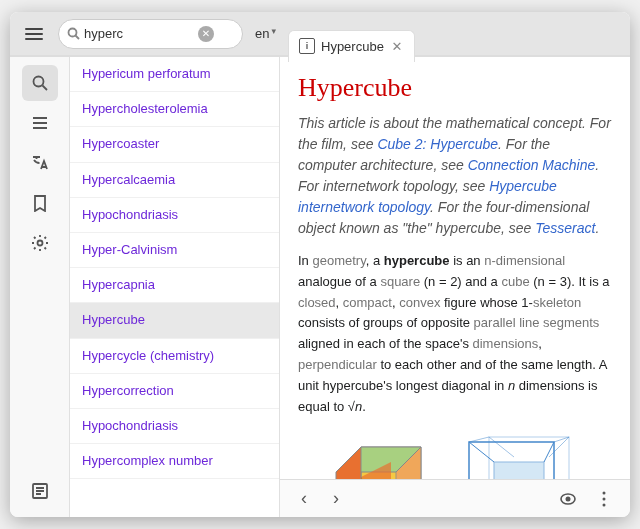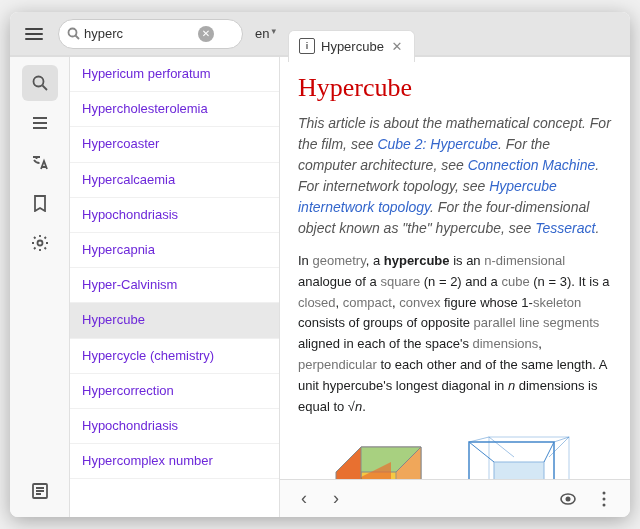--- a/index.html
+++ b/index.html
@@ -307,22 +307,22 @@
         </svg>
       </div>
     </div>
 
     <div class="search-results" id="search-results-list">
     <div class="search-result-item">Hypericum perforatum</div>
         <div class="search-result-item">Hypercholesterolemia</div>
         <div class="search-result-item">Hypercoaster</div>
         <div class="search-result-item">Hypercalcaemia</div>
         <div class="search-result-item">Hypochondriasis</div>
+        <div class="search-result-item">Hyper-Calvinism</div>
         <div class="search-result-item">Hypercapnia</div>
-        <div class="search-result-item">Hyper-Calvinism</div>
         <div class="search-result-item selected">Hypercube</div>
         <div class="search-result-item">Hypercycle (chemistry)</div>
         <div class="search-result-item">Hypercorrection</div>
         <div class="search-result-item">Hypochondriasis</div>
         <div class="search-result-item">Hypercomplex number</div>
       </div>
 
     <div style="flex:1; display:flex; flex-direction:column; overflow:hidden;">
       <div class="article-content">
         <h1 class="article-title">Hypercube</h1>

